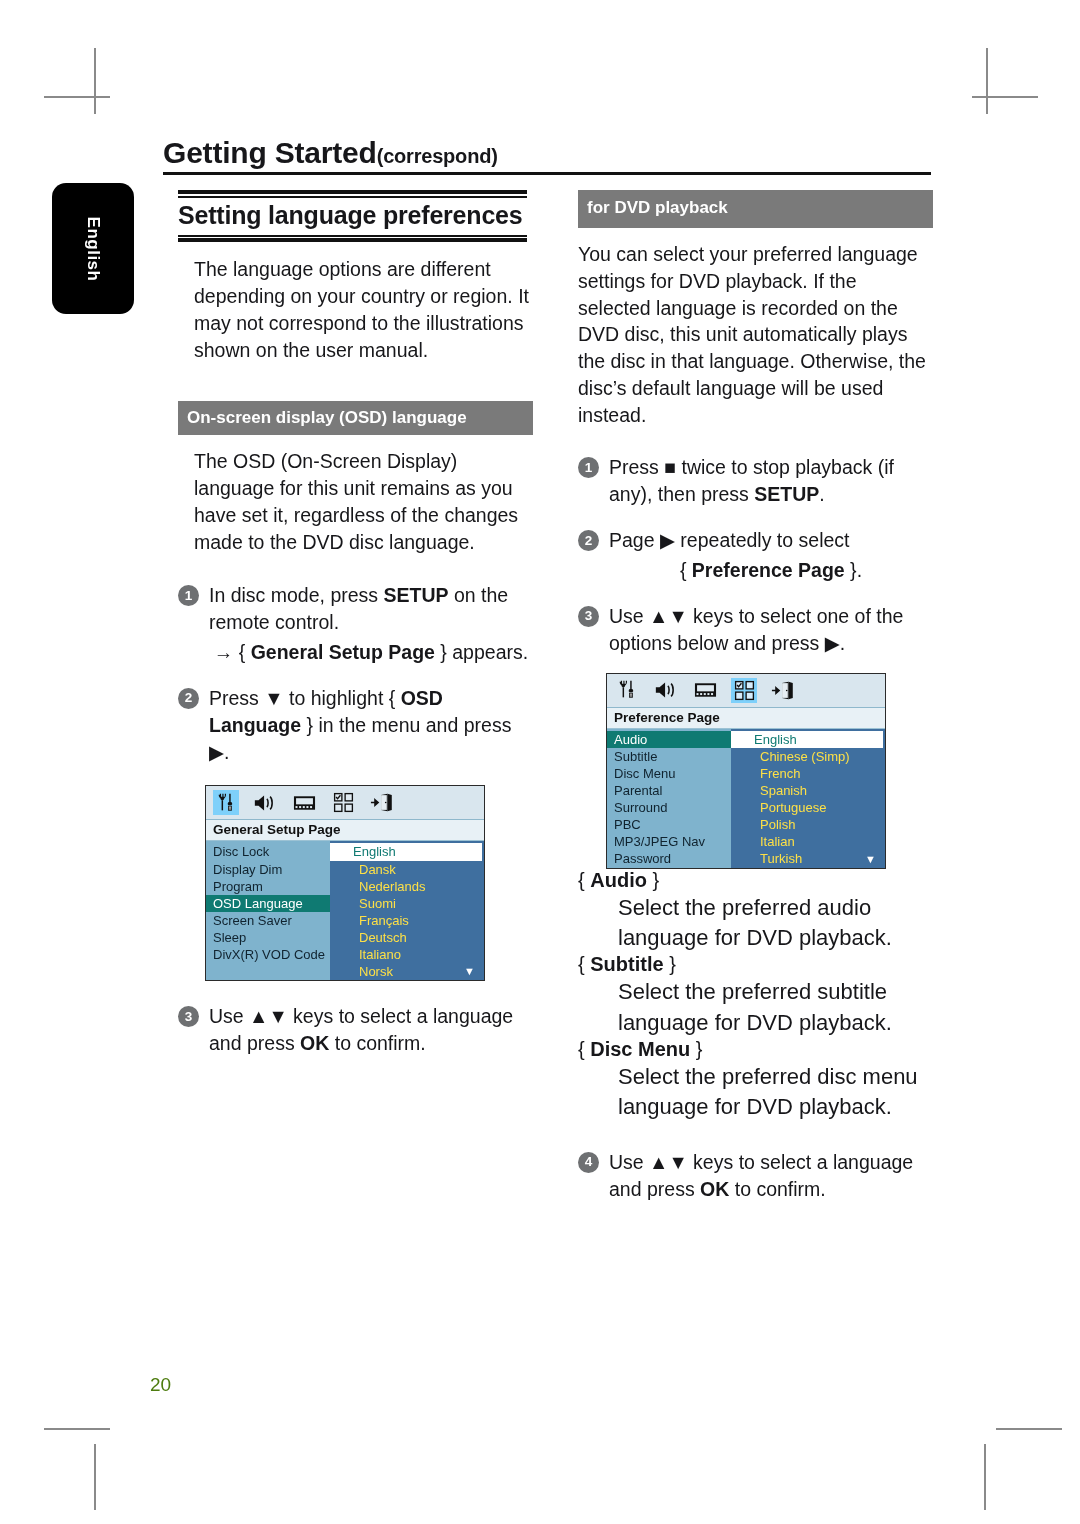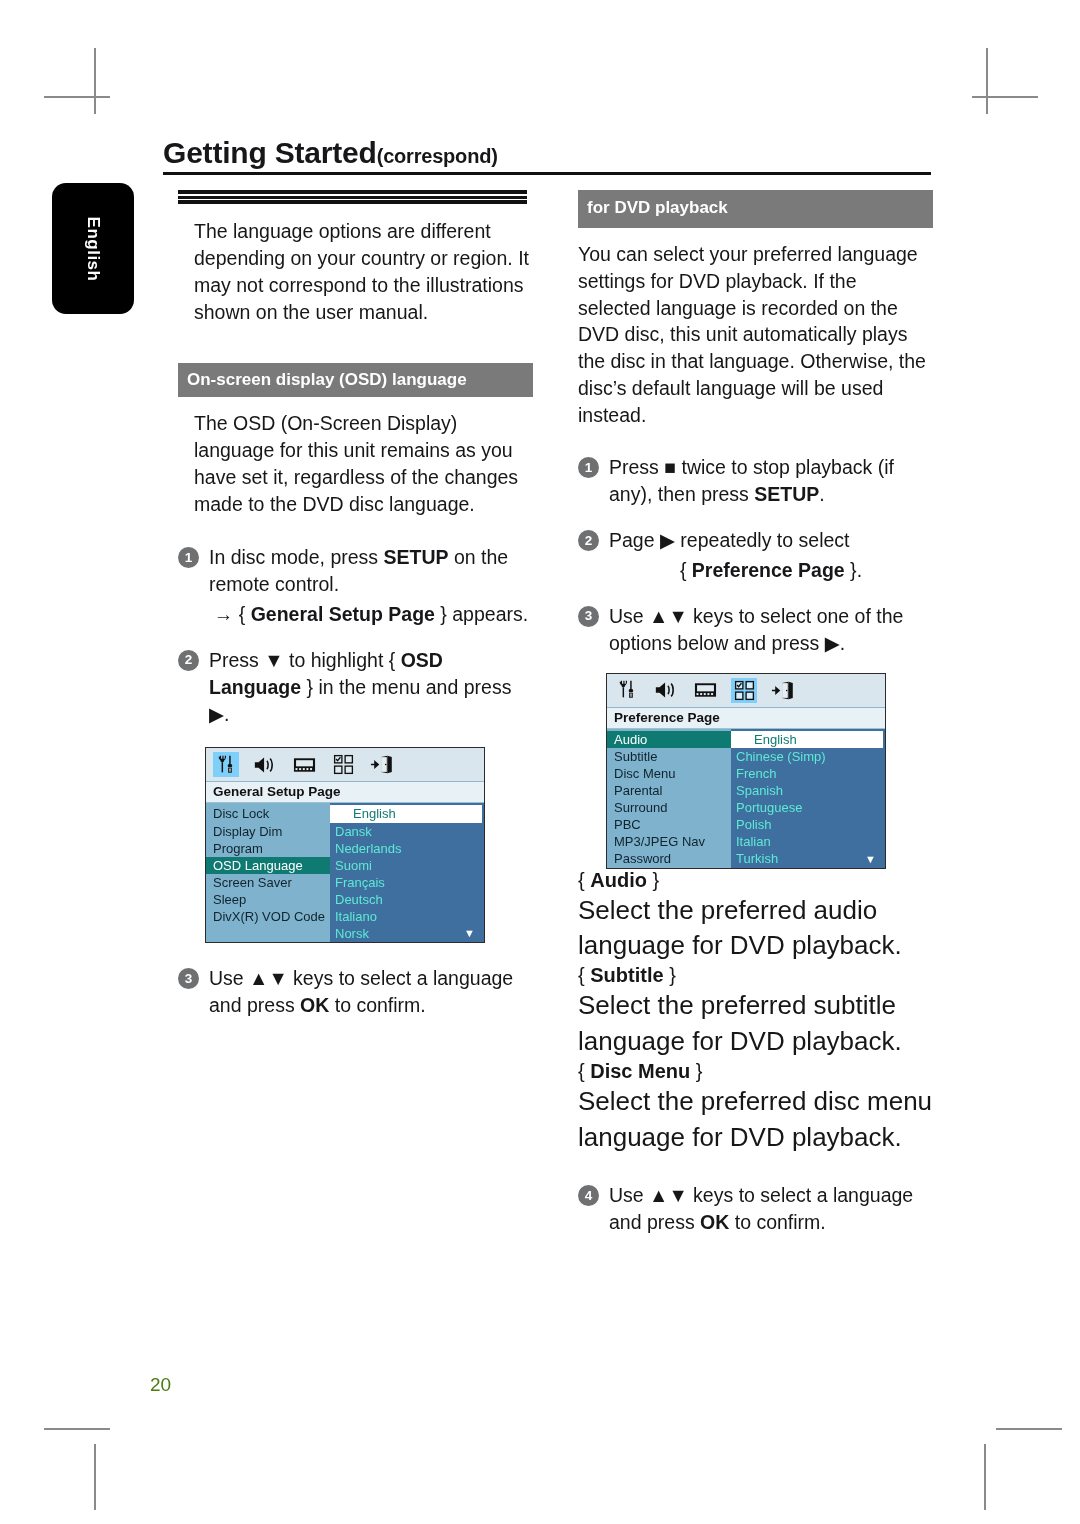--- a/index.html
+++ b/index.html
@@ -98,21 +98,21 @@
   }
   .step .txt { font-size:19.5px; line-height:1.38; }
   .step .sub {
     font-size:19.5px; line-height:1.38; margin-top:3px;text-align:center;
   }
   b, .b { font-weight:bold; }
 
   
   .term { font-size:20px; }
   .term .name { font-weight:bold; }
-  .term-desc { font-size:26px; line-height:1.38; margin-top:1px; }
+  .term-desc { font-size:22px; line-height:1.38; margin-top:1px;margin-left:40px; }
 
   
   .osd {
     border:1.5px solid #2b2b2b;
     background:#cfe2ee;
     width:278px;
     font-family:"Liberation Sans", sans-serif;
   }
   .osd-iconbar {
     display:flex; align-items:center;
@@ -146,21 +146,21 @@
   }
   .osd-row {
     font-size:13px; line-height:1.315;
     padding:0 0 0 7px; color:#0e2535;
     white-space:nowrap;
   }
   .osd-left .osd-row { color:#10232f; }
   .osd-left .osd-row.hl {
     background:#0f7a72; color:#ffffff;
   }
-  .osd-right .osd-row { color:#5eead4; padding-left:5px; }
+  .osd-right .osd-row { color:#fde047; padding-left:29px; }
   .osd-right .osd-row.hl {
     background:#ffffff; color:#0f7a72;
     padding-left:23px; margin-right:2px;
   }
   .osd-arrow {
     position:absolute; right:9px; bottom:3px;
     color:#ffffff; font-size:11px; line-height:1;
   }
 
   
@@ -189,20 +189,21 @@
   <div class="head-rule"></div>
 
   <div class="lang-tab">
     <span>English</span>
   </div>
 
   <div class="col col-left">
 
     <div class="sec-head">
       <div class="rule-top"></div>
+      <h2>Setting language preferences</h2>
       <div class="rule-bot"></div>
     </div>
 
     <p class="body">The language options are different depending on your country or region. It may not correspond to the illustrations shown on the user manual.</p>
 
     <div class="bar" style="margin-top:37px;">
       <span>On-screen display (OSD) language</span>
     </div>
 
     <p class="body">The OSD (On-Screen Display) language for this unit remains as you have set it, regardless of the changes made to the DVD disc language.</p>

